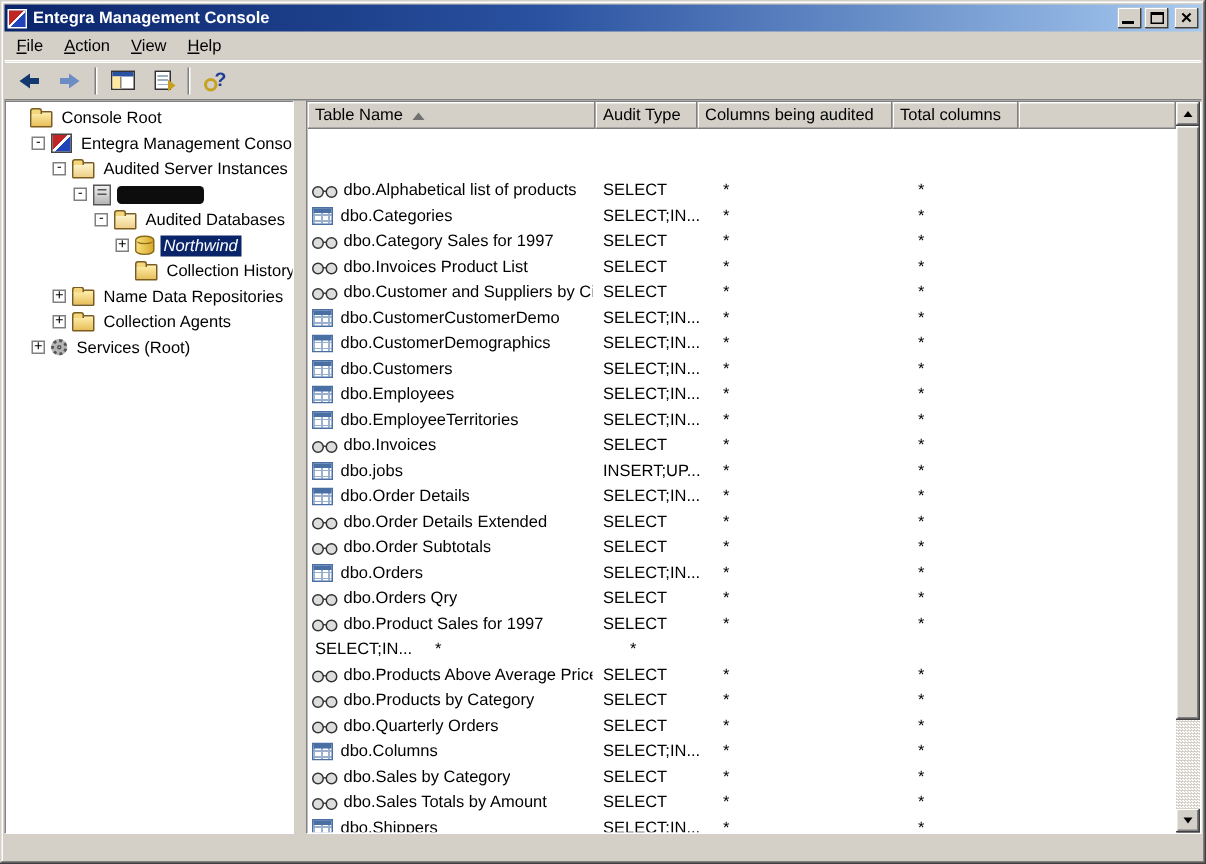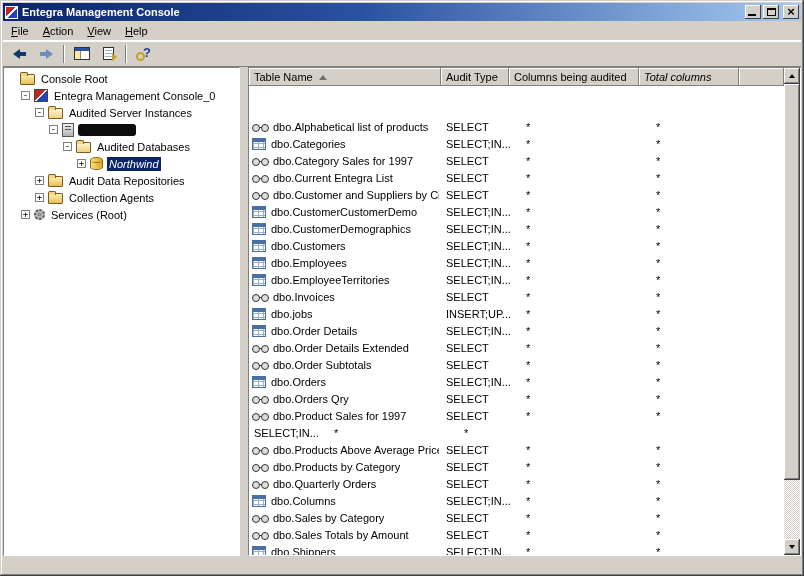--- a/index.html
+++ b/index.html
@@ -69,38 +69,38 @@
     background: repeating-linear-gradient(#9cb0c8 0 1px, transparent 1px 3px); }
   .tbi-export-list::after { content:""; position:absolute; right:-4px; bottom:-2px;
     border-top:4px solid transparent; border-bottom:4px solid transparent; border-left:5px solid #c8a020; }
   .tbi-help { width: 16px; height: 14px; text-align: right; }
   .tbi-help::after { content:"?"; position:absolute; right:1px; top:-1px; color:#1c3f94; font-weight:bold; font-size:13px; line-height:14px; }
   .tbi-help::before { content:""; position:absolute; left:0; bottom:0; width:5px; height:5px;
     border:2px solid #c8a020; border-radius:50%; }
   
   .main { flex: 1; display: flex; min-height: 0; }
   .tree-pane {
-    width: 237px; flex: none; background: #fff; overflow: hidden; padding-top: 2px;
+    width: 193px; flex: none; background: #fff; overflow: hidden; padding-top: 2px;
     border: 1px solid; border-color: #808080 #ffffff #ffffff #808080;
   }
   .splitter { width: 8px; flex: none; }
   .list-pane {
     flex: 1; min-width: 0; display: flex; background: #fff;
     border: 1px solid; border-color: #808080 #ffffff #ffffff #808080;
   }
   .list-content { flex: 1; min-width: 0; display: flex; flex-direction: column; overflow: hidden; }
   
   .header-row { height: 18px; flex: none; display: flex; background: #d4d0c8; }
   .hcell {
     box-shadow: inset -1px -1px 0 #808080, inset 1px 1px 0 #ffffff;
     padding: 0 5px; white-space: nowrap; overflow: hidden;
     display: flex; align-items: center; gap: 6px; flex: none;
   }
   .h-name { width: 192px; } .h-audit { width: 68px; } .h-colaud { width: 130px; }
-  .h-total { width: 100px; font-style: italic; } .h-fill { flex: 1; }
+  .h-total { width: 84px; } .h-fill { flex: 1; }
   .sort-arrow { width: 0; height: 0; flex: none;
     border-left: 4px solid transparent; border-right: 4px solid transparent; border-bottom: 5px solid #707070; }
   
   .tbody { flex: 1; overflow: hidden; margin-top: 32px; }
   .lv-row { height: 17px; display: flex; align-items: center; white-space: nowrap; }
   .cell { white-space: nowrap; overflow: hidden; flex: none; padding: 0 5px; }
   .c-name { width: 192px; display: flex; align-items: center; gap: 5px; padding: 0 2px 0 3px; }
   .c-name .txt { overflow: hidden; }
   .c-audit { width: 80px; } .c-colaud { width: 130px; } .c-total { width: 84px; }
   .icon-table {
@@ -231,24 +231,29 @@
         <div class="tree-row" style="padding-left: 59px;">
     <span class="expander ebox">-</span>
     <span class="tree-icon ti-folder-open"></span>
     <span class="tree-label">Audited Databases</span>
   </div>
         <div class="tree-row" style="padding-left: 73px;">
     <span class="expander ebox">+</span>
     <span class="tree-icon ti-database"></span>
     <span class="tree-label selected">Northwind</span>
   </div>
+        <div class="tree-row" style="padding-left: 73px;">
+    <span class="expander"></span>
+    <span class="tree-icon ti-folder"></span>
+    <span class="tree-label">Collection History</span>
+  </div>
         <div class="tree-row" style="padding-left: 31px;">
     <span class="expander ebox">+</span>
     <span class="tree-icon ti-folder"></span>
-    <span class="tree-label">Audit Data Repositories</span>
+    <span class="tree-label">Name Data Repositories</span>
   </div>
         <div class="tree-row" style="padding-left: 31px;">
     <span class="expander ebox">+</span>
     <span class="tree-icon ti-folder"></span>
     <span class="tree-label">Collection Agents</span>
   </div>
         <div class="tree-row" style="padding-left: 17px;">
     <span class="expander ebox">+</span>
     <span class="tree-icon ti-services-gear"></span>
     <span class="tree-label">Services (Root)</span>
@@ -297,21 +302,21 @@
       <span class="row-icon icon-view"></span>
       <span class="txt">dbo.Category Sales for 1997</span>
     </span>
     <span class="cell c-audit">SELECT</span>
     <span class="cell c-colaud">*</span>
     <span class="cell c-total">*</span>
   </div>
             <div class="lv-row">
     <span class="cell c-name">
       <span class="row-icon icon-view"></span>
-      <span class="txt">dbo.Current Entegra List</span>
+      <span class="txt">dbo.Invoices Product List</span>
     </span>
     <span class="cell c-audit">SELECT</span>
     <span class="cell c-colaud">*</span>
     <span class="cell c-total">*</span>
   </div>
             <div class="lv-row">
     <span class="cell c-name">
       <span class="row-icon icon-view"></span>
       <span class="txt">dbo.Customer and Suppliers by City</span>
     </span>

